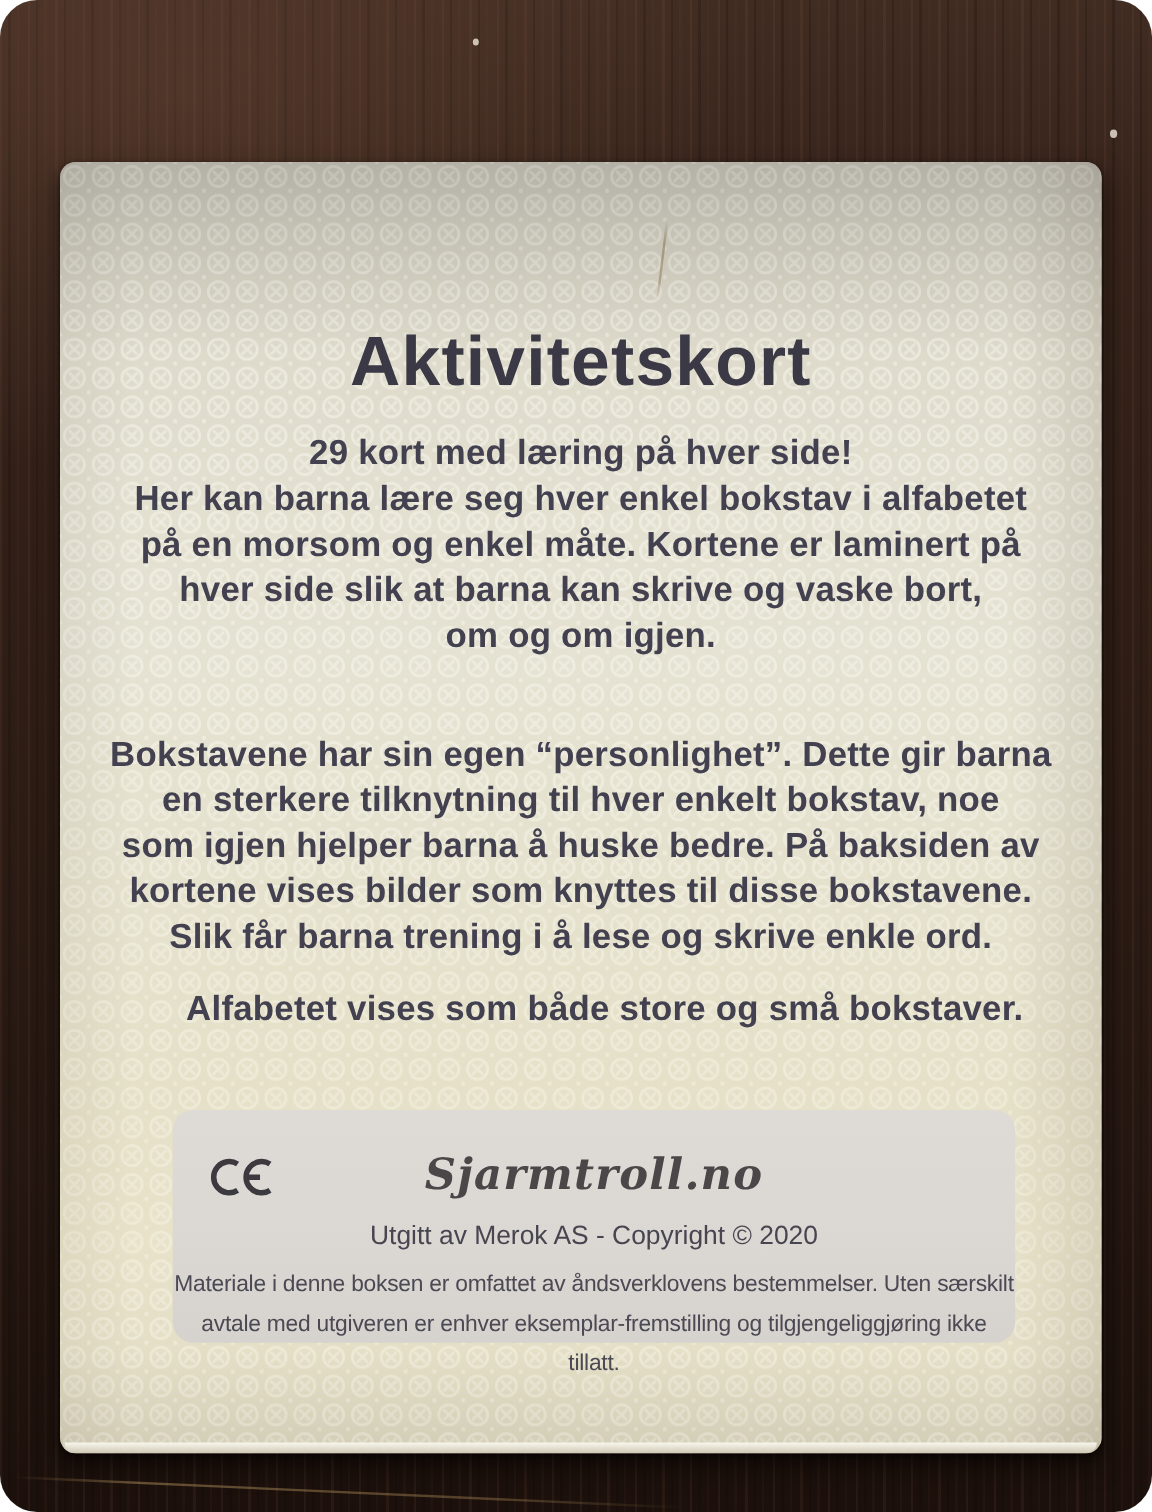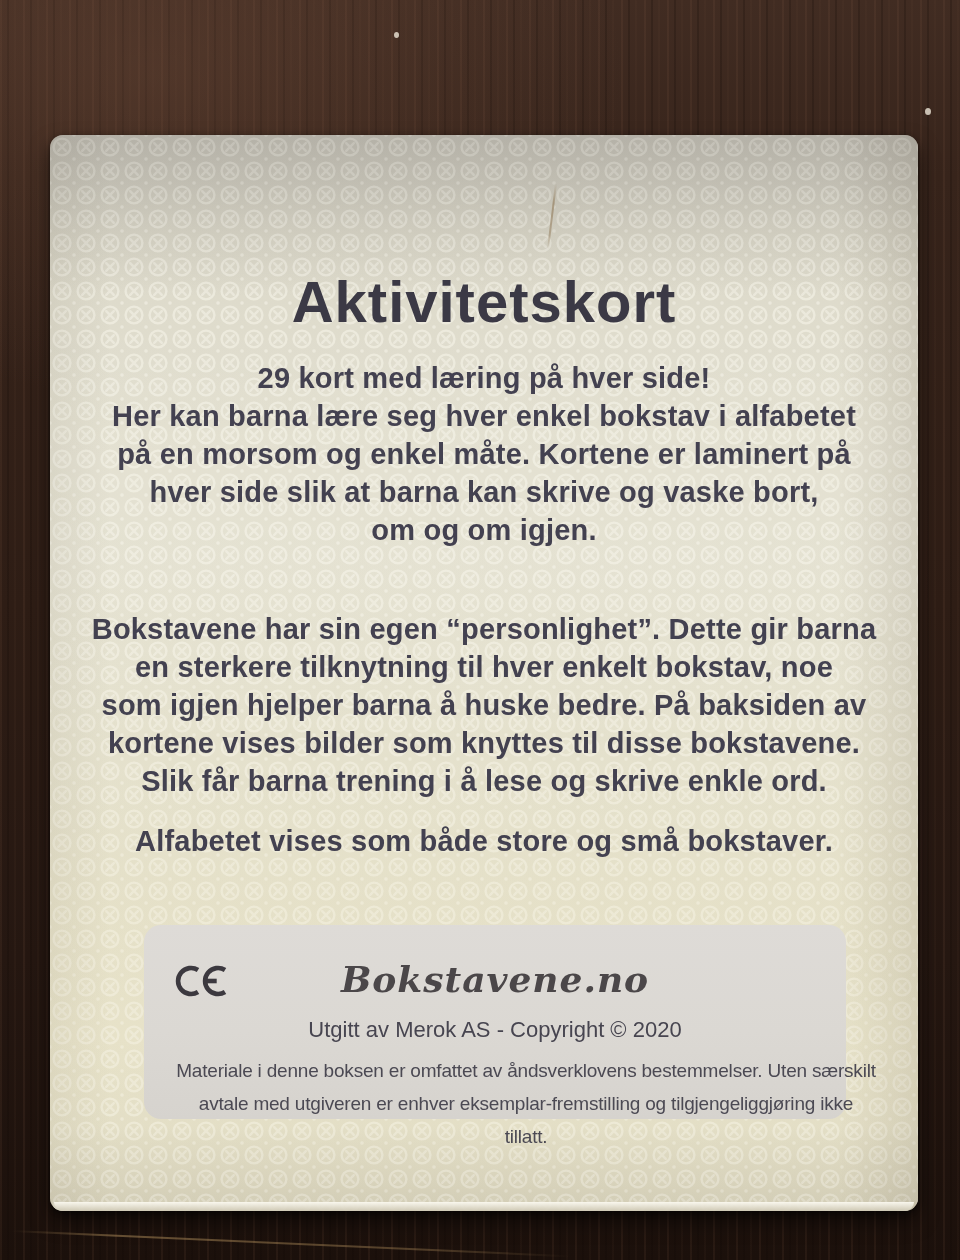--- a/index.html
+++ b/index.html
@@ -10,20 +10,21 @@
   }
   .scene {
     position: relative; width: 960px; height: 1260px; overflow: hidden;
     background:
       radial-gradient(ellipse 760px 520px at 16% 6%, rgba(122,84,64,0.32), rgba(0,0,0,0) 62%),
       repeating-linear-gradient(90deg,
         rgba(155,108,82,0.10) 0 2px, rgba(0,0,0,0) 2px 7px,
         rgba(14,7,4,0.20) 7px 9px, rgba(0,0,0,0) 9px 14px,
         rgba(120,84,62,0.07) 14px 16px, rgba(0,0,0,0) 16px 23px),
       linear-gradient(180deg, #412c22 0%, #37241b 14%, #2e1d15 48%, #251711 76%, #1b100b 100%);
+    border-radius: 31px;
   }
   .wood-speck {
     position: absolute; border-radius: 50%;
     background: rgba(228,220,206,0.85);
   }
   .table-scratch {
     position: absolute; left: 12px; top: 1230px; width: 560px; height: 2px;
     background: linear-gradient(90deg, rgba(0,0,0,0), rgba(200,162,104,0.45) 18%, rgba(200,162,104,0.32) 72%, rgba(0,0,0,0));
     transform: rotate(2.6deg); transform-origin: left center;
   }
@@ -58,21 +59,21 @@
     top: 96px;
     font-weight: 700; font-size: 58px; line-height: 64px; letter-spacing: 1px;
     color: #3b3945;
   }
   .para {
     font-weight: 700; font-size: 29px; line-height: 38px; letter-spacing: 0.2px;
     color: #434150;
   }
   .intro { top: 195px; }
   .desc  { top: 446px; }
-  .note  { top: 658px; }
+  .note  { top: 658px; margin-left: 20px; }
   .label {
     position: absolute; left: 94px; top: 790px; width: 702px; height: 194px;
     background: linear-gradient(180deg, #dedbd7 0%, #dbd8d3 55%, #d6d3ce 100%);
     border-radius: 17px;
   }
   .ce { position: absolute; left: 28px; top: 34px; width: 58px; height: 44px; }
   .brand {
     top: 32px;
     font-family: "DejaVu Serif", serif; font-style: italic; font-weight: 700;
     font-size: 36px; line-height: 44px; letter-spacing: 1px;
@@ -80,21 +81,20 @@
   }
   .pub {
     top: 89px;
     font-weight: 400; font-size: 22px; line-height: 32px;
     color: #474550;
   }
   .legal {
     top: 129px;
     font-weight: 400; font-size: 19px; line-height: 33px; letter-spacing: -0.2px;
     color: #4b4953;
-    margin-left: 31px;
   }
 </style>
 </head>
 <body>
 
 <div class="scene">
 
   <div class="wood-speck" style="left:394px; top:32px; width:5px; height:6px;"></div>
   <div class="wood-speck" style="left:925px; top:108px; width:6px; height:7px;"></div>
   <div class="table-scratch"></div>
@@ -135,21 +135,21 @@
     <p class="txt para note">Alfabetet vises som både store og små bokstaver.</p>
 
     <div class="label">
 
       <svg class="ce" viewBox="0 0 58 44" role="img" xmlns="http://www.w3.org/2000/svg" aria-label="CE">
         <path d="M 26 11 A 13 13 0 1 0 26 33" fill="none" stroke="#3c393f" stroke-width="4.6"></path>
         <path d="M 53 11 A 13 13 0 1 0 53 33" fill="none" stroke="#3c393f" stroke-width="4.6"></path>
         <path d="M 31.6 22 L 44.7 22" fill="none" stroke="#3c393f" stroke-width="4.6"></path>
       </svg>
 
-      <div class="txt brand">Bokstavene.no</div>
+      <div class="txt brand">Sjarmtroll.no</div>
 
       <div class="txt pub">Utgitt av Merok AS - Copyright © 2020</div>
 
       <div class="txt legal">Materiale i denne boksen er omfattet av åndsverklovens bestemmelser. Uten særskilt
 avtale med utgiveren er enhver eksemplar-fremstilling og tilgjengeliggjøring ikke tillatt.</div>
 
     </div>
 
     <div class="box-edge"></div>
 

